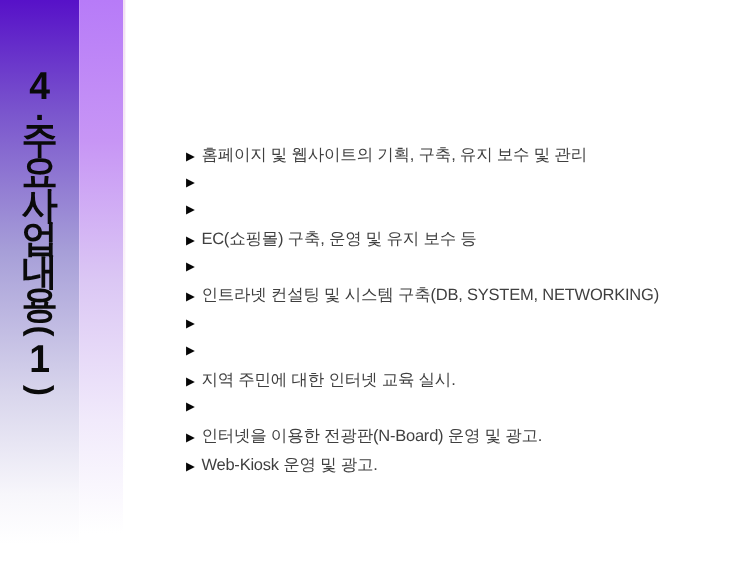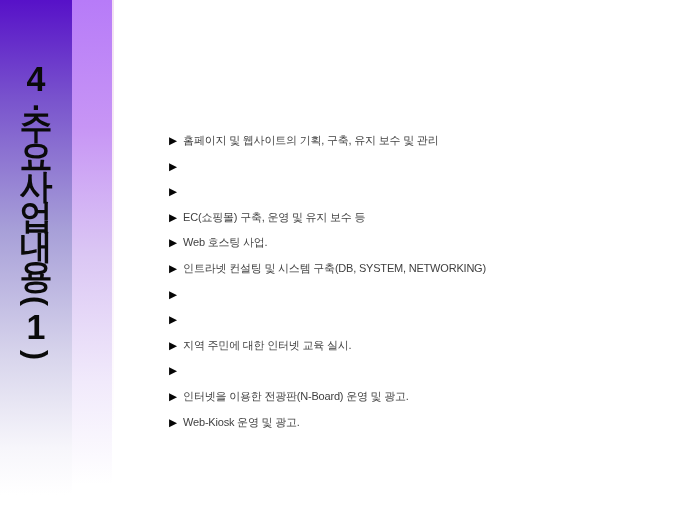--- a/index.html
+++ b/index.html
@@ -102,21 +102,21 @@
     line-height: 25.6px;
     white-space: nowrap;
   }
   .bullet-marker {
     font-size: 10.5px;
     color: #050505;
     margin-right: 6px;
     flex: 0 0 auto;
   }
   .bullet-text {
-    font-size: 11px;
+    font-size: 15px;
     color: #3f3f3f;
     letter-spacing: -0.2px;
   }
 </style>
 </head>
 <body>
 
 <div class="canvas">
 
   <div class="band1"></div>
@@ -148,21 +148,20 @@
       </li>
       <li class="bullet-row">
         <span class="bullet-marker">▶</span>
       </li>
       <li class="bullet-row">
         <span class="bullet-marker">▶</span>
         <span class="bullet-text">EC(쇼핑몰) 구축, 운영 및 유지 보수 등</span>
       </li>
       <li class="bullet-row">
         <span class="bullet-marker">▶</span>
-        <span class="bullet-text">Web 호스팅 사업.</span>
       </li>
       <li class="bullet-row">
         <span class="bullet-marker">▶</span>
         <span class="bullet-text">인트라넷 컨설팅 및 시스템 구축(DB, SYSTEM, NETWORKING)</span>
       </li>
       <li class="bullet-row">
         <span class="bullet-marker">▶</span>
       </li>
       <li class="bullet-row">
         <span class="bullet-marker">▶</span>

